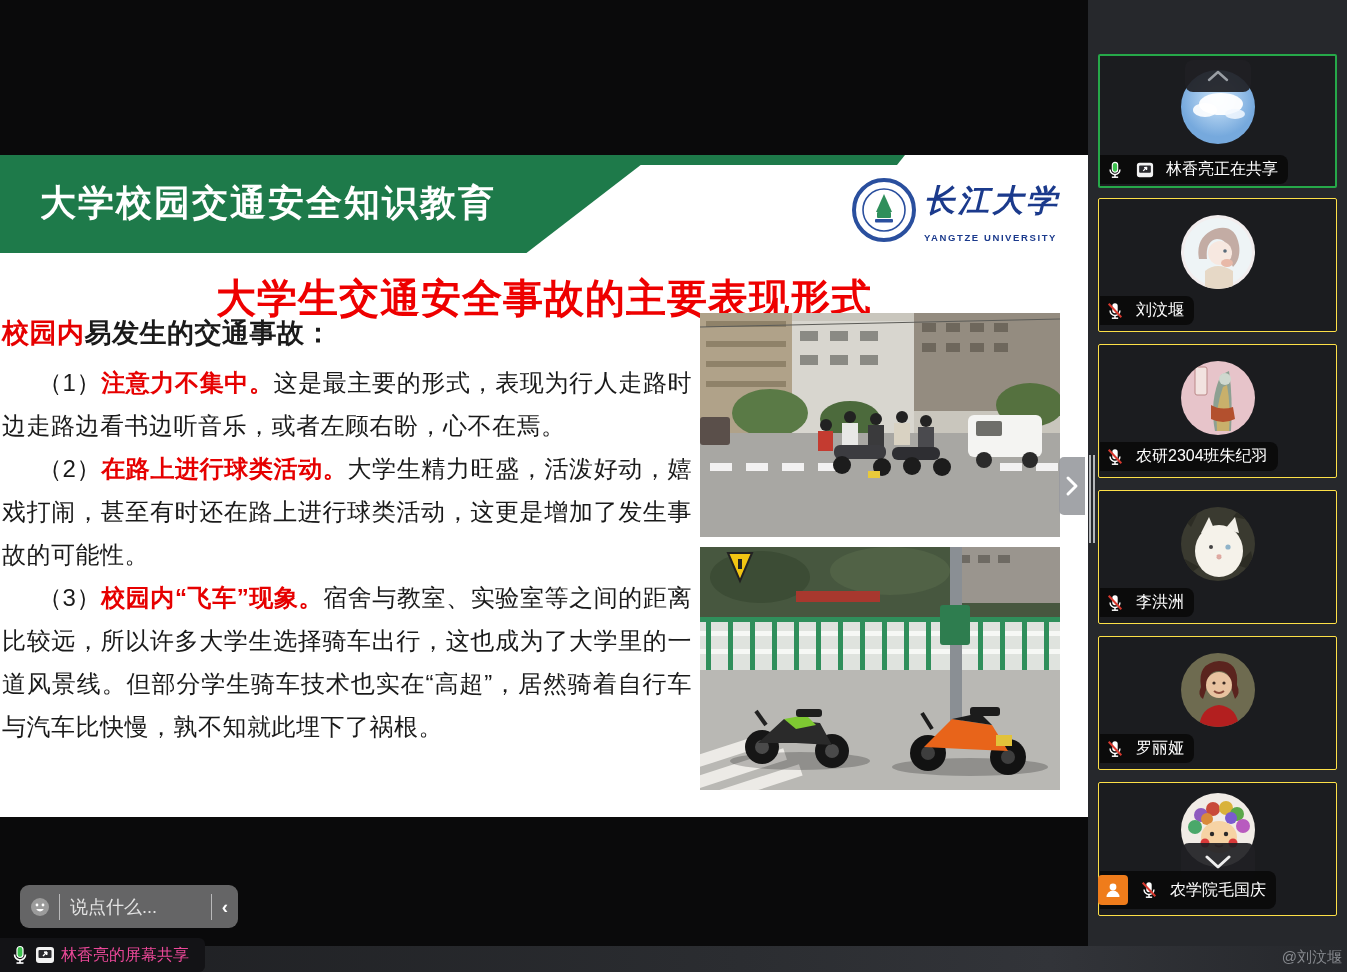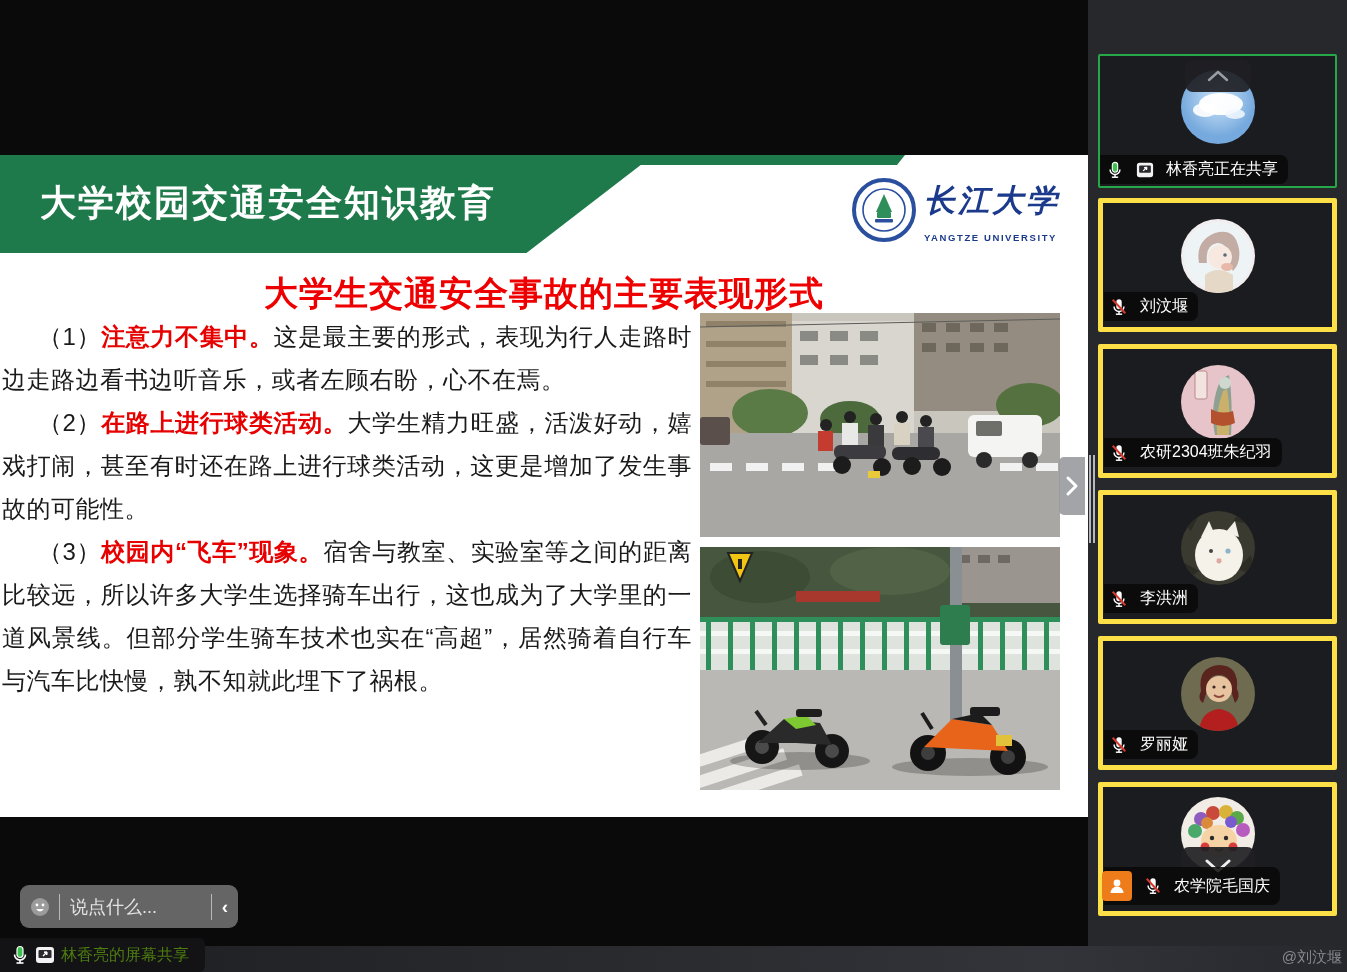--- a/index.html
+++ b/index.html
@@ -16,21 +16,21 @@
   .banner { position:absolute; left:0; top:9px; width:642px; height:89px; background:#1e7a4a;
             clip-path:polygon(0 0,100% 0,82% 100%,0 100%); }
   .banner-title { position:absolute; left:40px; top:24px; color:#ffffff; font-size:36px; font-weight:bold; letter-spacing:2px; }
 
   .logo { position:absolute; left:852px; top:23px; width:210px; height:70px; display:flex; align-items:flex-start; }
   .logo-text { margin-left:8px; padding-top:6px; }
   .logo-cn { color:#1b3a8c; font-size:31px; font-weight:bold; font-style:italic; letter-spacing:3px; line-height:34px; }
   .logo-en { color:#1b3a8c; font-size:9.5px; letter-spacing:1.6px; font-weight:bold; margin-top:14px; }
 
   .subtitle { position:absolute; left:0; top:116px; width:1088px; text-align:center;
-              color:#ee0000; font-size:34px; font-weight:bold; letter-spacing:1px; }
+              color:#ee0000; font-size:40px; font-weight:bold; letter-spacing:1px; }
 
   .slide-text { position:absolute; left:2px; top:160px; width:690px; color:#1a1a1a; }
   .heading { font-size:27px; font-weight:bold; line-height:36px; margin-bottom:10px; letter-spacing:0.5px;}
   .para { font-size:24px; line-height:43px; text-align:justify; text-indent:1.5em; font-weight:500; letter-spacing:0.5px;}
   .red { color:#e60000; font-weight:bold; }
 
   .photo { position:absolute; background:#ccc; overflow:hidden; }
   .photo1 { left:700px; top:158px; width:360px; height:224px; }
   .photo2 { left:700px; top:392px; width:360px; height:243px; }
   .photo svg { display:block; }
@@ -40,34 +40,34 @@
                   background:rgba(122,122,122,0.82); border-radius:9px; display:flex; align-items:center; padding:0 10px; }
   .chat-divider { width:1px; height:26px; background:rgba(255,255,255,0.55); }
   .chat-placeholder { flex:1; color:#e3e3e3; font-size:18px; padding:0 10px; white-space:nowrap; overflow:hidden; }
   .chat-collapse { color:#ffffff; font-size:19px; font-weight:bold; padding-left:10px; cursor:pointer; }
 
   
   .bottom-strip { position:absolute; left:0; top:946px; width:1347px; height:26px; z-index:2;
                   background:linear-gradient(90deg,#1d1e21 0%,#2b2d31 55%,#323439 78%,#26282c 100%); }
   .status-pill { position:absolute; left:0; top:938px; height:34px; z-index:6; background:#131316;
                  border-radius:0 6px 6px 0; display:flex; align-items:center; padding:0 16px 0 10px; }
-  .status-pill .label { color:#4d7c0f; font-size:16px; margin-left:6px; }
+  .status-pill .label { color:#ec4899; font-size:16px; margin-left:6px; }
   .watermark { position:absolute; right:5px; top:948px; z-index:6; color:#85888d; font-size:15px; }
 
   
   .panel-toggle { position:absolute; left:1059px; top:457px; width:26px; height:58px; z-index:8;
                   background:rgba(152,154,158,0.9); border-radius:5px 0 0 5px;
                   display:flex; align-items:center; justify-content:center; cursor:pointer; }
   .resize-handle { position:absolute; left:1089px; top:455px; width:8px; height:88px; z-index:8; display:flex; gap:2px; cursor:col-resize; }
   .resize-handle span { display:block; width:2px; height:100%; background:#b5b7ba; }
 
   
   .panel { position:absolute; left:1088px; top:0; width:259px; height:972px; background:#26282c; }
   .tile { position:absolute; left:10px; width:239px; height:134px; background:#1b1c1f;
-          border:5px solid #fde047; border-radius:2px; cursor:pointer; }
+          border:1px solid #fde047; border-radius:2px; cursor:pointer; }
   .tile.active { border:2px solid #26a849; }
   .avatar { position:absolute; left:50%; transform:translateX(-50%); width:74px; height:74px; border-radius:50%; overflow:hidden; }
   .name-pill { position:absolute; left:1px; bottom:6px; max-width:230px; background:rgba(8,8,8,0.85);
                border-radius:0 8px 8px 0; display:flex; align-items:center; padding:4px 10px 4px 6px; gap:12px; }
   .tile.active .name-pill { bottom:2px; left:0; }
   .name-pill .pname { color:#ffffff; font-size:16px; white-space:nowrap; }
   .host-badge { width:30px; height:30px; background:#ef7c1b; border-radius:4px; flex:0 0 auto;
                 display:flex; align-items:center; justify-content:center; margin-left:-4px; }
   .tile6 .name-pill { padding-left:2px; }
 
@@ -127,20 +127,21 @@
         </svg>
         <div class="logo-text">
           <div class="logo-cn">长江大学</div>
           <div class="logo-en">YANGTZE UNIVERSITY</div>
         </div>
       </div>
 
       <div class="subtitle">大学生交通安全事故的主要表现形式</div>
 
       <div class="slide-text">
+        <div class="heading"><span class="red">校园内</span><span>易发生的交通事故：</span></div>
         <p class="para"><span>（1）</span><span class="red">注意力不集中。</span><span>这是最主要的形式，表现为行人走路时边走路边看书边听音乐，或者左顾右盼，心不在焉。</span></p>
         <p class="para"><span>（2）</span><span class="red">在路上进行球类活动。</span><span>大学生精力旺盛，活泼好动，嬉戏打闹，甚至有时还在路上进行球类活动，这更是增加了发生事故的可能性。</span></p>
         <p class="para"><span>（3）</span><span class="red">校园内“飞车”现象。</span><span>宿舍与教室、实验室等之间的距离比较远，所以许多大学生选择骑车出行，这也成为了大学里的一道风景线。但部分学生骑车技术也实在“高超”，居然骑着自行车与汽车比快慢，孰不知就此埋下了祸根。</span></p>
       </div>
 
       <div class="photo photo1">
         <svg width="360" height="224" viewBox="0 0 360 224">
           <rect width="360" height="224" fill="#c9c6bd"></rect>
           <rect x="0" y="0" width="92" height="122" fill="#b0a289"></rect>
           <rect x="6" y="8" width="80" height="6" fill="#8f8269"></rect>

